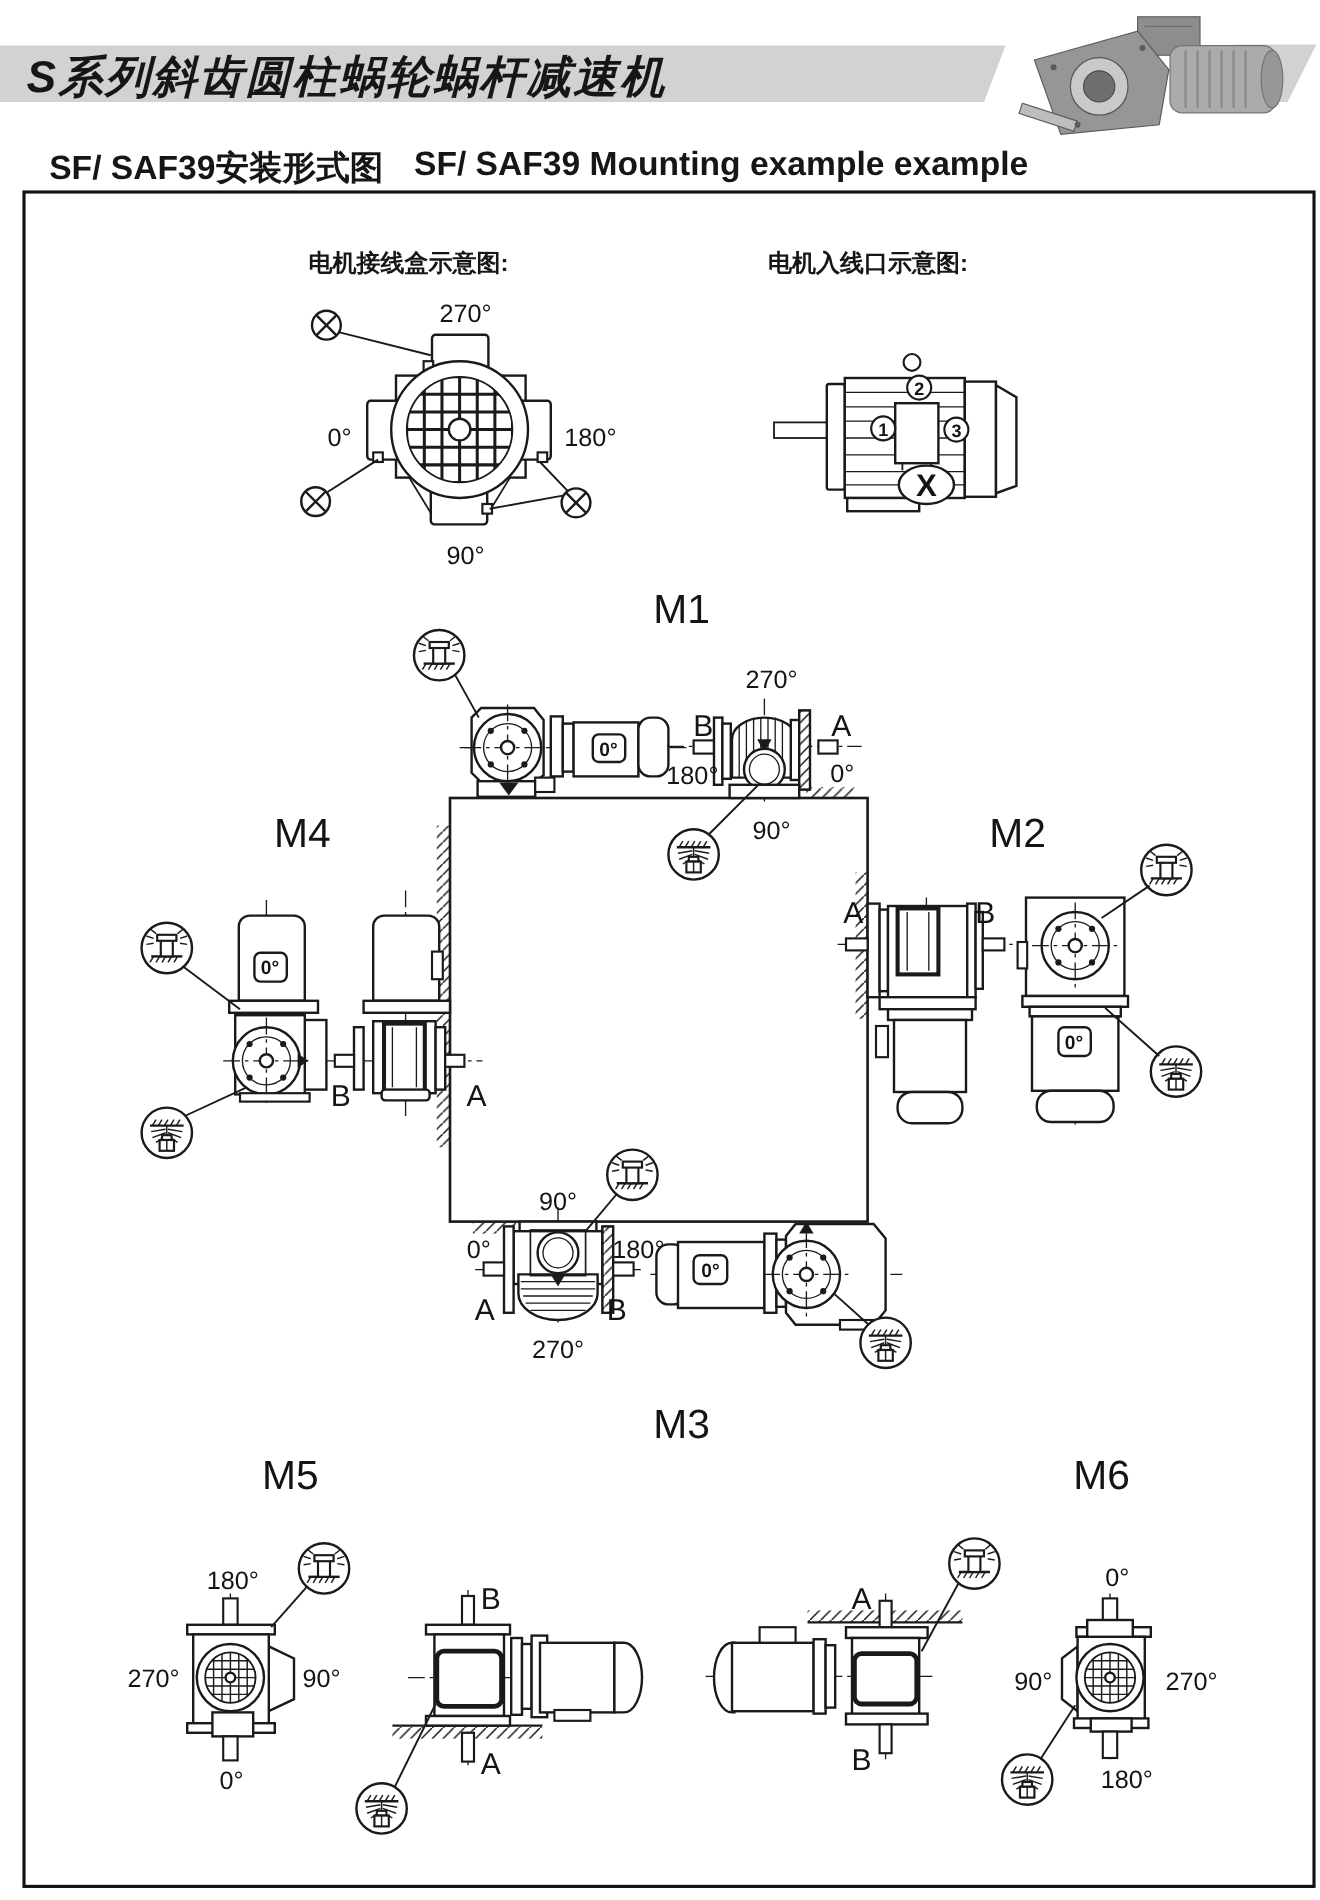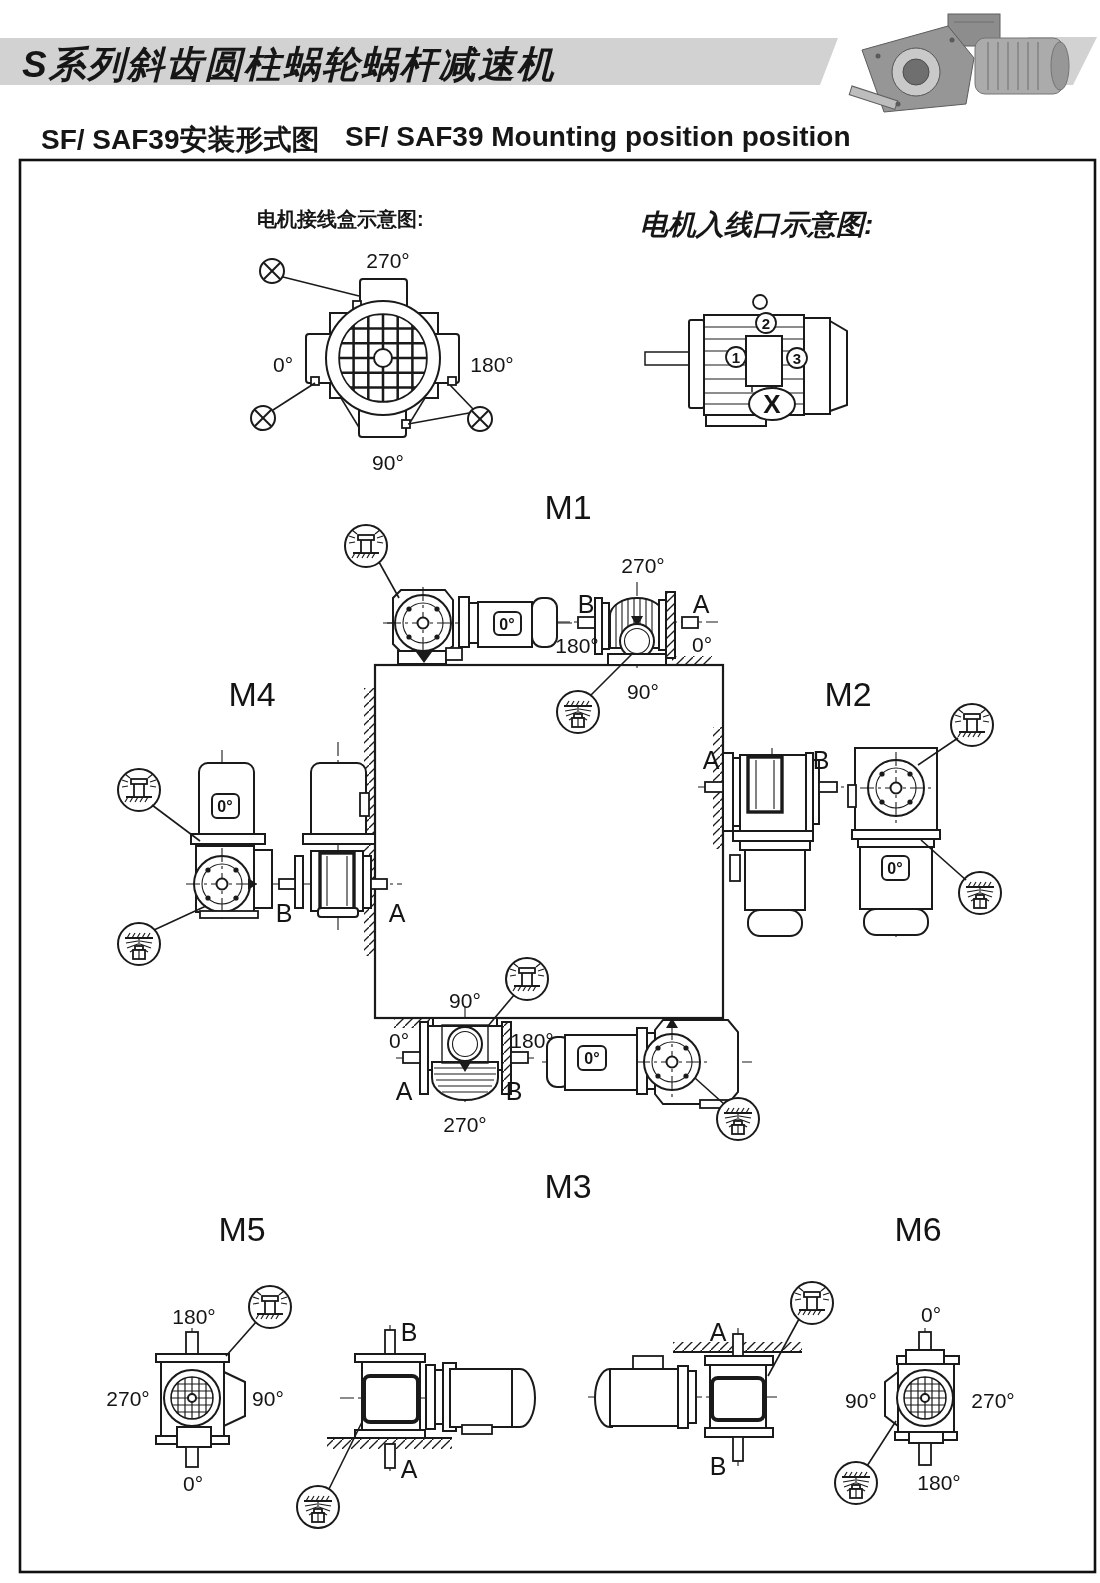--- a/index.html
+++ b/index.html
@@ -3,21 +3,21 @@
 <meta charset="utf-8">
 <style>
   html,body{margin:0;padding:0;background:#ffffff;}
   body{width:1100px;height:1583px;position:relative;font-family:"Liberation Sans","DejaVu Sans",sans-serif;color:#161616;overflow:hidden;}
   #art{position:absolute;left:0;top:0;width:1100px;height:1583px;}
   .htxt{position:absolute;white-space:nowrap;z-index:5;text-align:right;}
   #hdr-title{left:22px;top:40px;font-size:37px;font-weight:bold;font-style:italic;letter-spacing:2px;color:#161616;}
   #sub-cn{left:25px;top:121px;font-size:28px;font-weight:700;margin-left:16px;}
   #sub-en{left:345px;top:121px;font-size:28px;font-weight:700;}
   #leg-jb-title{left:257px;top:206px;font-size:20px;font-weight:700;}
-  #leg-ce-title{left:640px;top:206px;font-size:28px;font-weight:700;font-style:italic;}
+  #leg-ce-title{left:640px;top:206px;font-size:20px;font-weight:700;}
   
   .ln{fill:none;stroke:#1a1a1a;stroke-width:2;}
   .t15{stroke-width:1.5;} .t11{stroke-width:1.1;}
   .wf{fill:#ffffff;stroke:#1a1a1a;stroke-width:2;}
   .wf18{fill:#ffffff;stroke:#1a1a1a;stroke-width:1.8;}
   .bk{fill:#1a1a1a;stroke:none;}
   .cl{fill:none;stroke:#1a1a1a;stroke-width:1.1;stroke-dasharray:14 4 3 4;}
   .ldr{fill:none;stroke:#1a1a1a;stroke-width:1.6;}
   text{fill:#141414;}
   .deg{font:21px "Liberation Sans","DejaVu Sans",sans-serif;text-anchor:middle;}
@@ -465,15 +465,15 @@
     <text x="861" y="1408" class="deg">90°</text>
     <text x="993" y="1408" class="deg">270°</text>
     <text x="939" y="1490" class="deg">180°</text>
     <use href="#drainsym" transform="translate(856,1483)"></use>
     <line x1="867" y1="1466" x2="896" y2="1421" class="ldr"></line>
   </g>
 </svg>
 
 <div class="htxt" id="hdr-title">S系列斜齿圆柱蜗轮蜗杆减速机</div>
 <div class="htxt" id="sub-cn">SF/ SAF39安装形式图</div>
-<div class="htxt" id="sub-en">SF/ SAF39 Mounting position position</div>
+<div class="htxt" id="sub-en">SF/ SAF39 Mounting example example</div>
 <div class="htxt" id="leg-jb-title">电机接线盒示意图:</div>
 <div class="htxt" id="leg-ce-title">电机入线口示意图:</div>
 
 </body></html>

